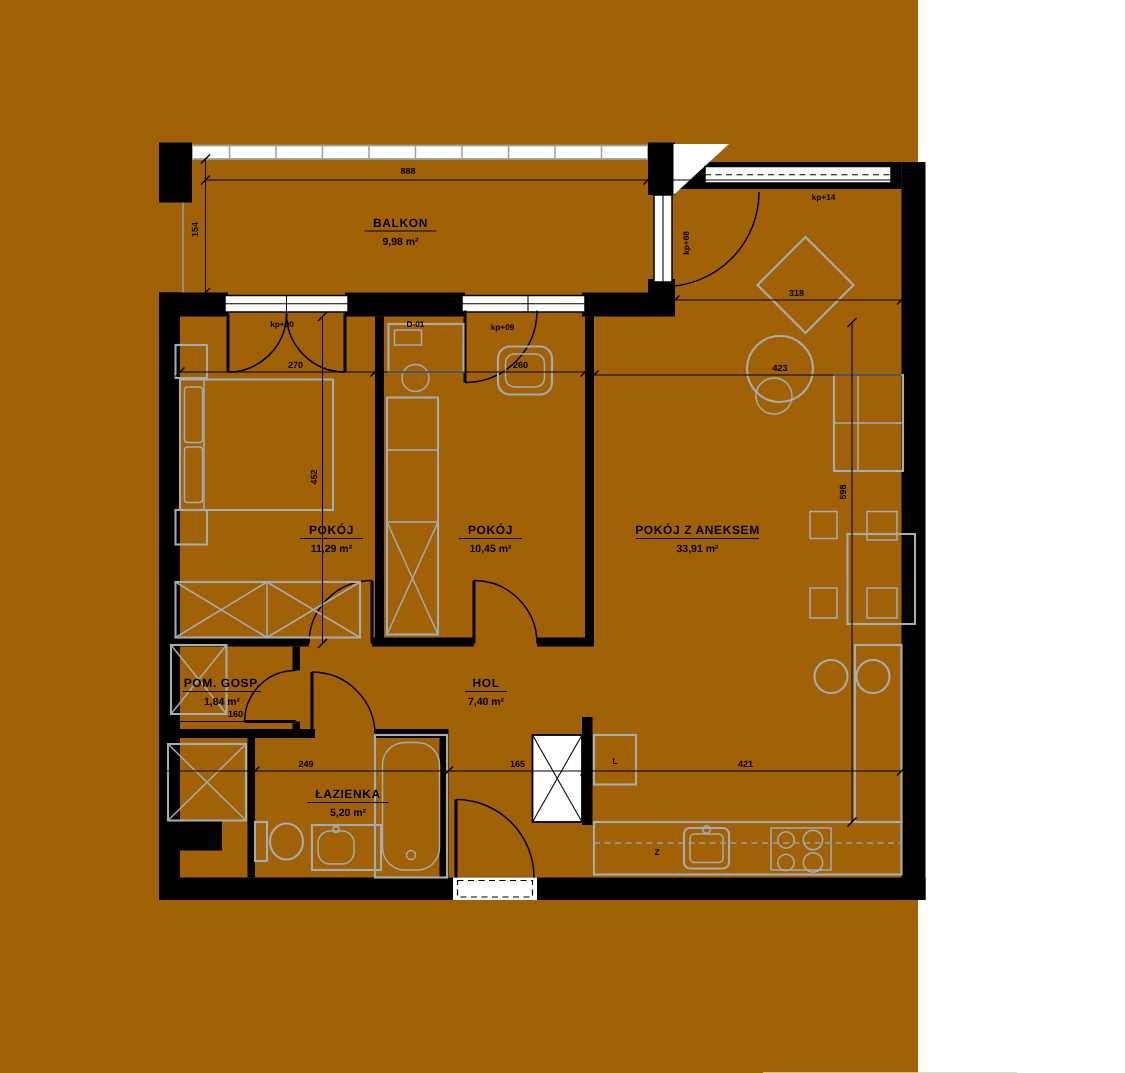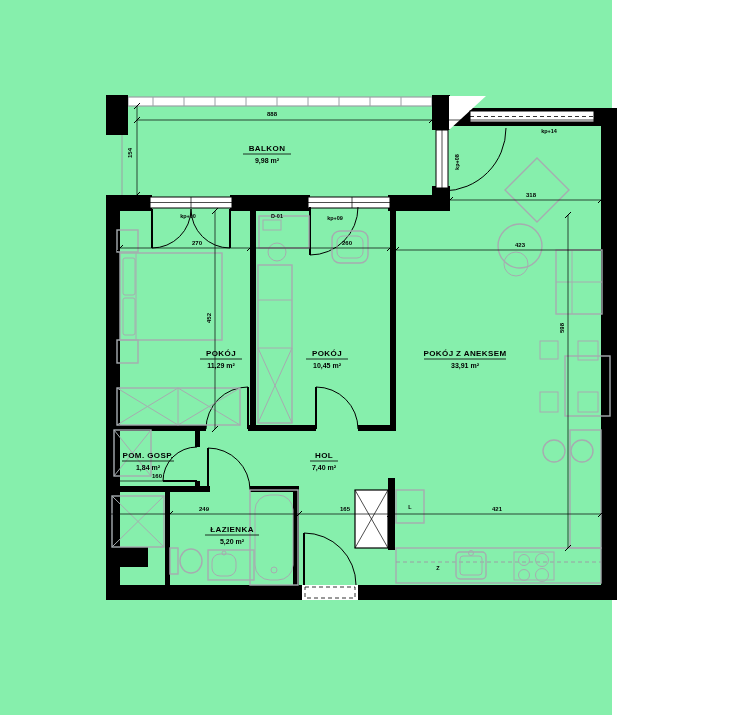--- a/index.html
+++ b/index.html
@@ -1,16 +1,16 @@
 <!DOCTYPE html>
 <html><head>
 <meta charset="utf-8">
 <style>
   html,body{margin:0;padding:0;background:#ffffff;}
-  .stage{width:612px;height:715px;position:relative;background:#86efac;}
+  .stage{width:612px;height:715px;position:relative;background:#a16207;}
   svg{display:block;}
   svg text{font-family:"Liberation Sans",sans-serif;fill:#000;}
   .room-name{font-size:8px;font-weight:700;letter-spacing:.4px;}
   .room-area{font-size:7px;font-weight:700;}
   .dim{font-size:6px;font-weight:700;}
   .ann{font-size:5.5px;font-weight:700;}
   .wall{fill:#000;stroke:none;}
   .furn{fill:none;stroke:#a6acb0;stroke-width:1.4;}
   .furnthin{fill:none;stroke:#a6acb0;stroke-width:1;}
   .door{fill:none;stroke:#000;stroke-width:1;}

